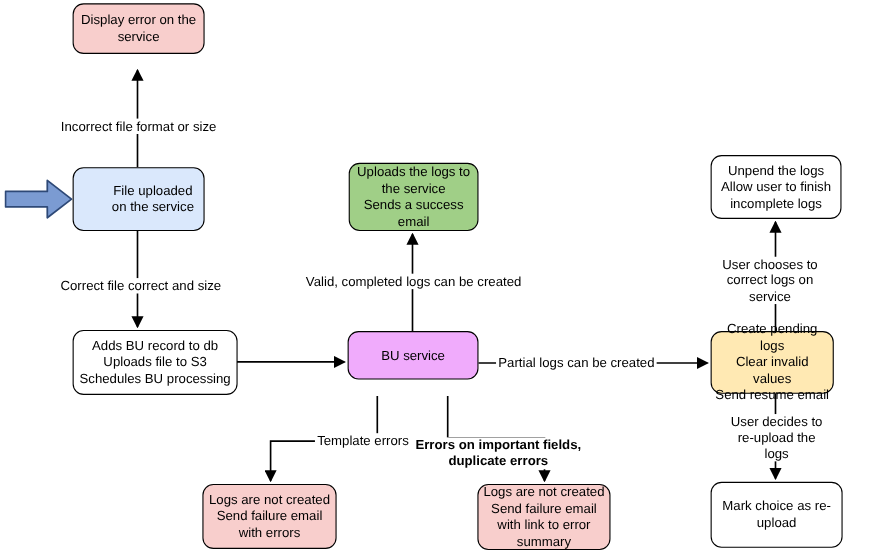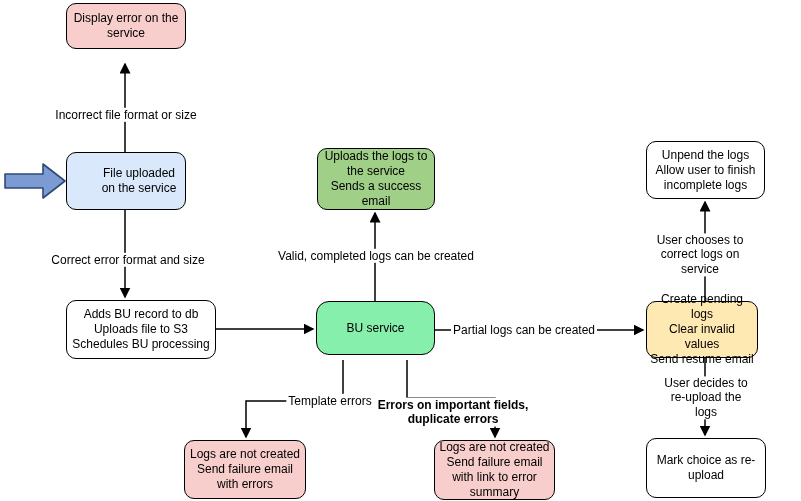--- a/index.html
+++ b/index.html
@@ -55,21 +55,21 @@
   <div class="node" style="left: 66px; top: 152px; width: 120px; height: 58px; background-color: rgb(218, 232, 252); padding-left: 29px;">
     <span>File uploaded on the service</span>
   </div>
 
   <div class="node" style="left: 50px; top: 300px; width: 150px; height: 59px; background-color: rgb(255, 255, 255); margin-left: 16px;">
     <span>Adds BU record to db
 Uploads file to S3
 Schedules BU processing</span>
   </div>
 
-  <div class="node" style="left: 316px; top: 301px; width: 119px; height: 54px; background-color: #86efac; border-radius: 13px;">
+  <div class="node" style="left: 316px; top: 301px; width: 119px; height: 44px; background-color: #f0abfc;">
     <span>BU service</span>
   </div>
 
   <div class="node" style="left: 317px; top: 148px; width: 118px; height: 62px; background-color: rgb(160, 207, 135);">
     <span>Uploads the logs to the service
 Sends a success email</span>
   </div>
 
   <div class="node" style="left: 184px; top: 440px; width: 122px; height: 59px; background-color: rgb(248, 206, 204);">
     <span>Logs are not created
@@ -90,21 +90,21 @@
   <div class="node" style="left: 646px; top: 141px; width: 119px; height: 58px; background-color: rgb(255, 255, 255);">
     <span>Unpend the logs
 Allow user to finish incomplete logs</span>
   </div>
 
   <div class="node" style="left: 646px; top: 438px; width: 120px; height: 60px; background-color: rgb(255, 255, 255);">
     <span>Mark choice as re-upload</span>
   </div>
 
   <div class="elabel" style="left:126px;top:115px;">Incorrect file format or size</div>
-  <div class="elabel" style="left:128px;top:260px;">Correct error format and size</div>
+  <div class="elabel" style="left:128px;top:260px;">Correct file correct and size</div>
   <div class="elabel" style="left:376px;top:256px;">Valid, completed logs can be created</div>
   <div class="elabel" style="left:524px;top:330px;">Partial logs can be created</div>
   <div class="elabel" style="left:330px;top:401px;">Template errors</div>
   <div class="elabel" style="left:453px;top:412px;font-weight:bold;">Errors on important fields,
 duplicate errors</div>
   <div class="elabel" style="left:700px;top:255px;">User chooses to correct logs on service</div>
   <div class="elabel" style="left:706px;top:398px;">User decides to re-upload the logs</div>
 
 </div>
 

